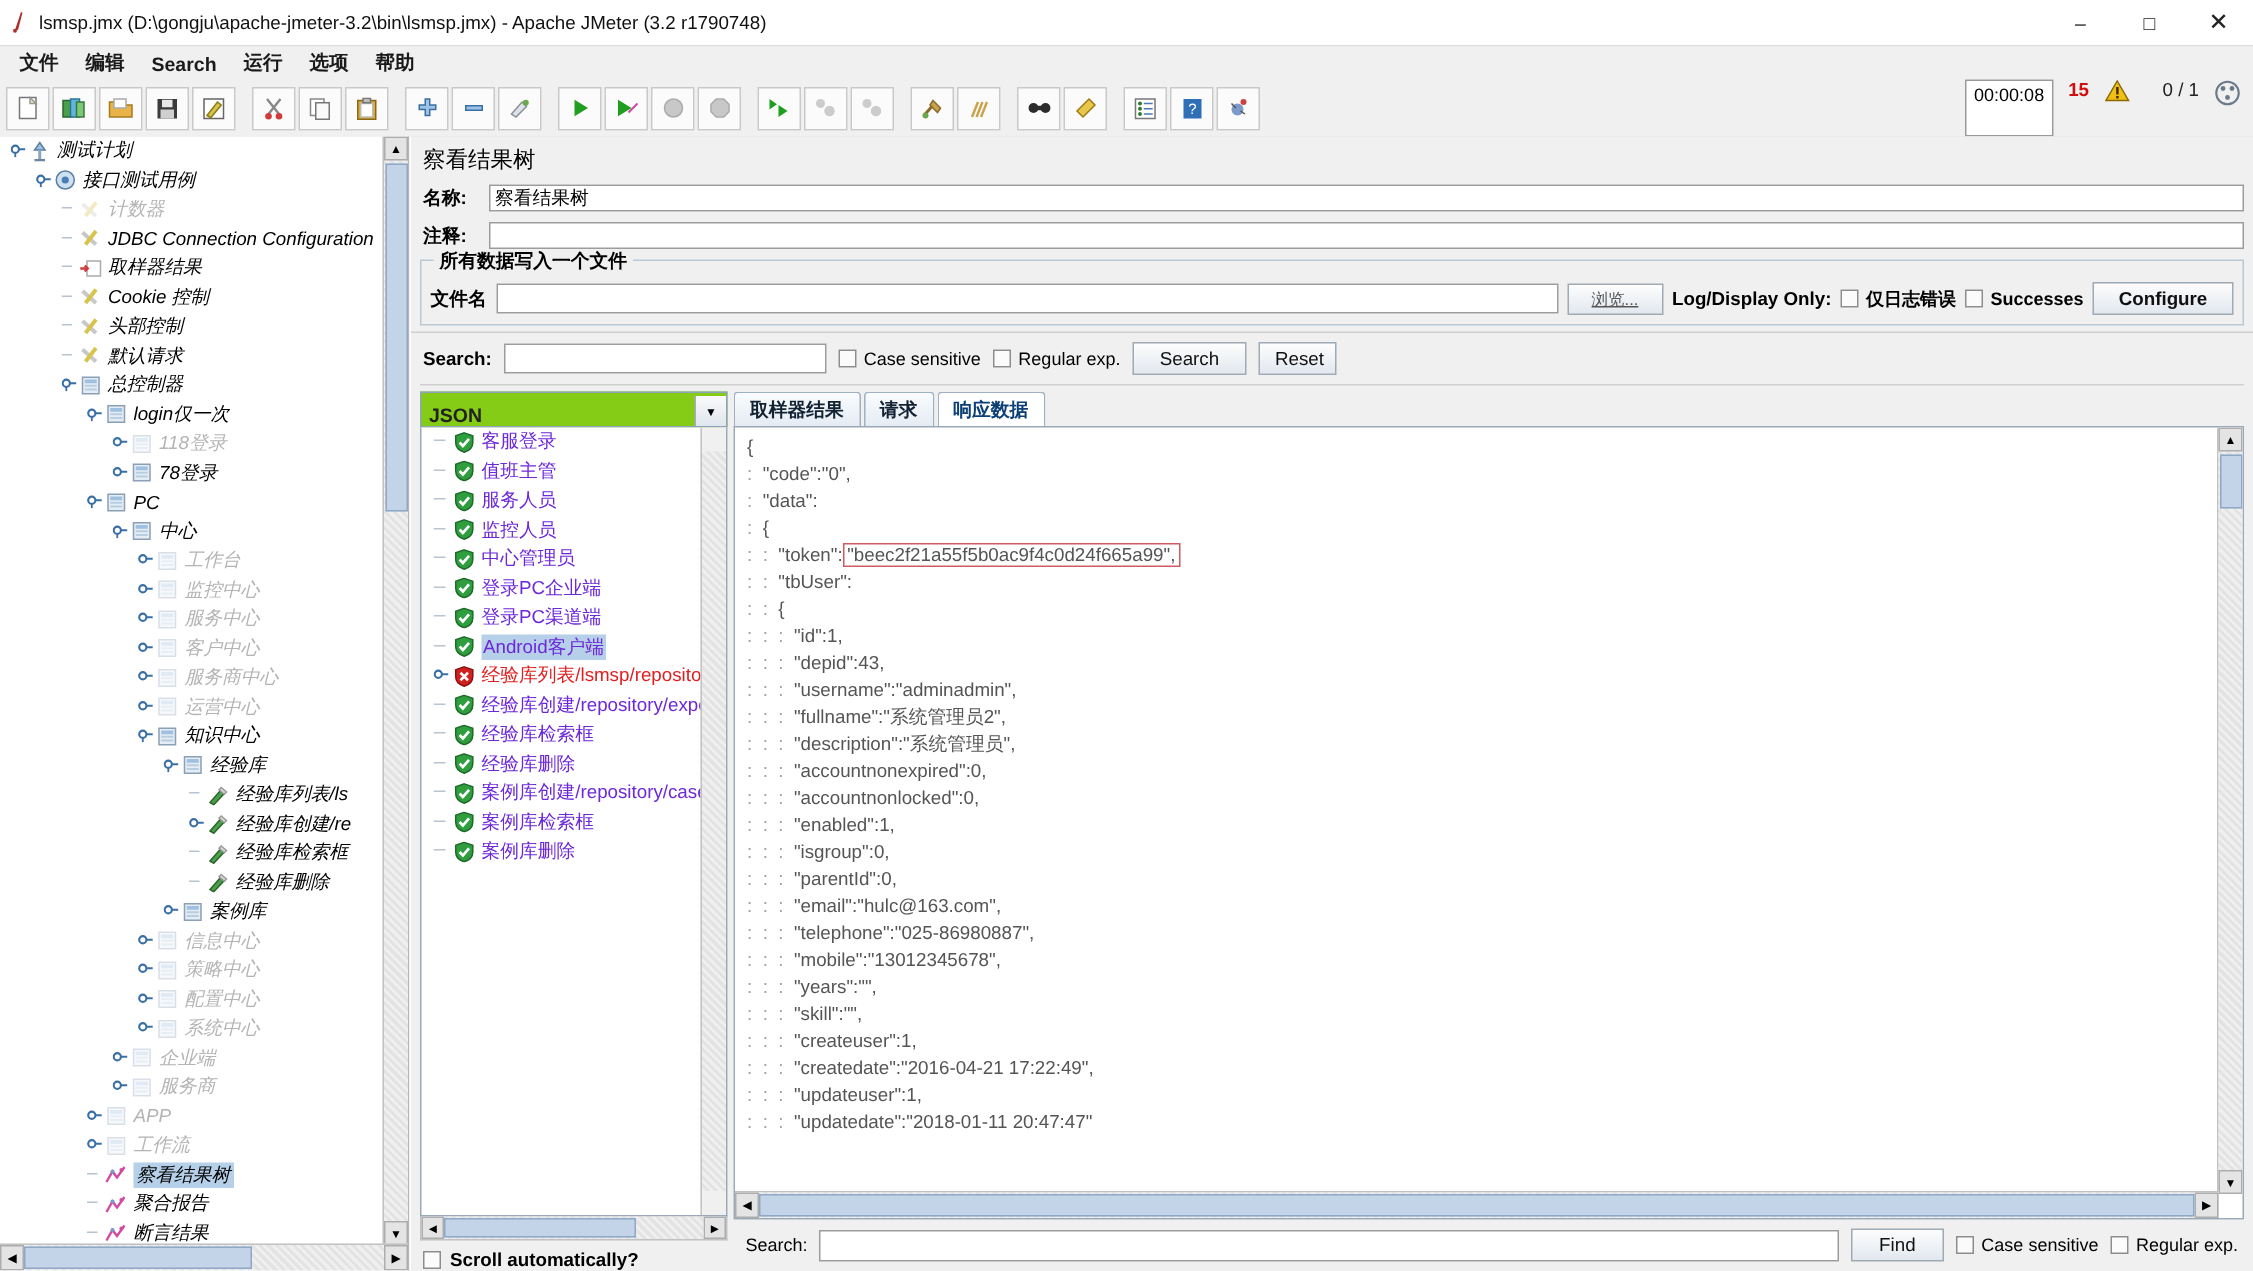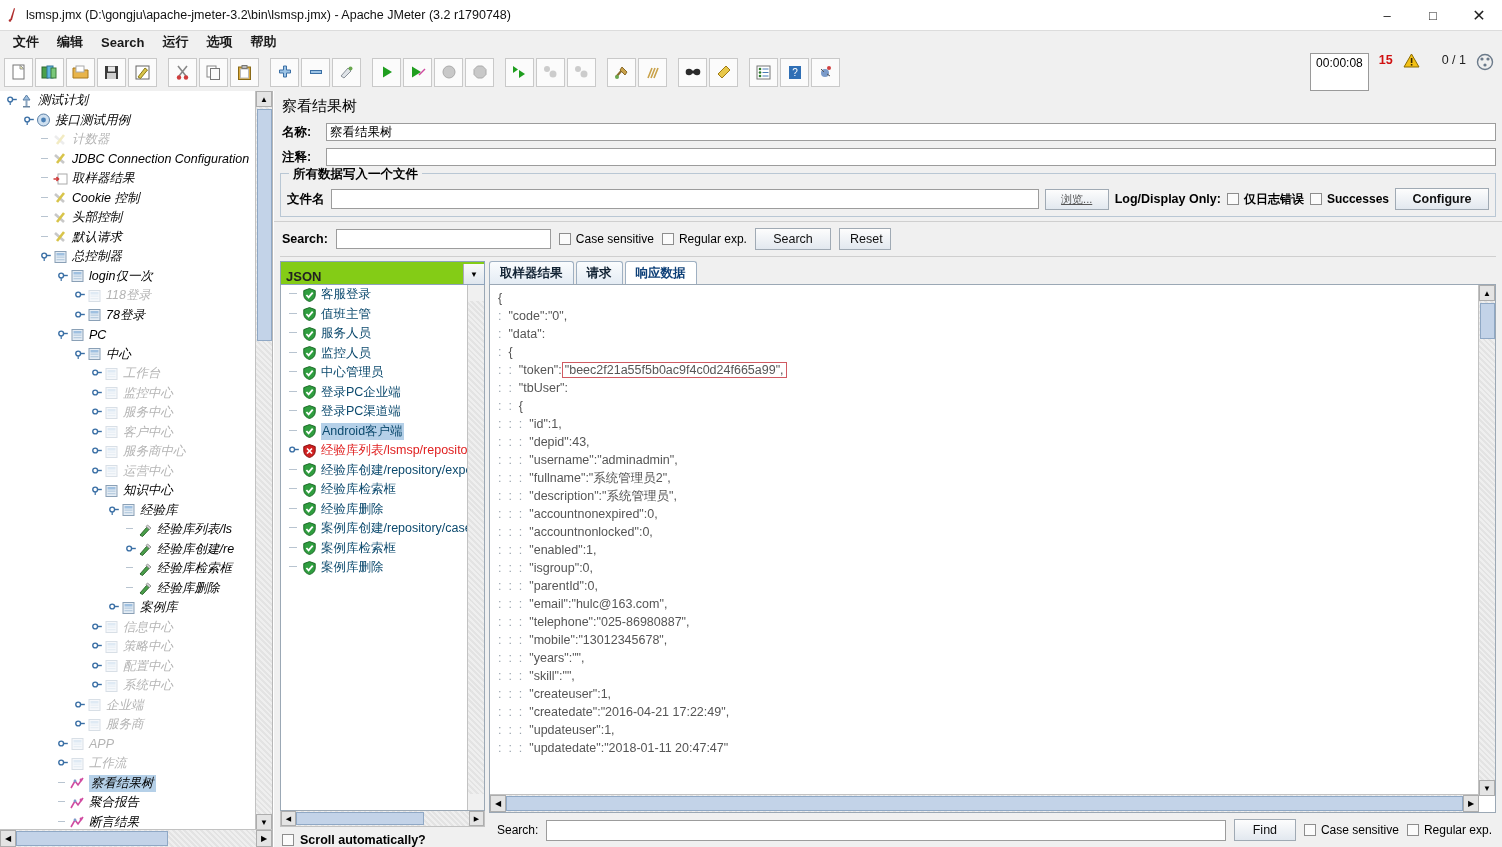--- a/index.html
+++ b/index.html
@@ -110,21 +110,21 @@
   .combo .cval{flex:1;padding-left:5px;font-size:13px;font-weight:bold;color:#222;}
   .combo .carrow{width:20px;height:20px;display:flex;align-items:center;justify-content:center;
                  background:linear-gradient(#fafafa,#dfe6ee);border-left:1px solid #aab;font-size:8px;}
   .restree{flex:1;border:1px solid #9ba8b5;border-top:none;background:#fff;position:relative;
            overflow:hidden;}
   .restree-inner{position:absolute;top:0;left:0;right:16px;bottom:0;overflow:hidden;}
   .rnode{display:flex;align-items:center;height:19.5px;white-space:nowrap;font-size:12.5px;
          padding-left:6px;}
   .rnode .rh{width:14px;text-align:center;color:#4a6fa5;font-size:9px;flex:none;}
   .rnode .rico{width:16px;flex:none;margin-right:4px;display:flex;align-items:center;justify-content:center;}
-  .rnode .rlbl{color:#0c4a6e;}
+  .rnode .rlbl{color:#6d28d9;}
   .rnode .rlbl.err{color:#e02020;}
   .rnode .rlbl.sel{background:#b5d0e8;padding:0 1px;}
   .res-hscroll{height:15px;display:flex;background:#f0f0f0;border:1px solid #c2c2c2;border-top:none;}
   .autoscroll{padding:6px 2px 0 2px;font-size:12.5px;font-weight:bold;display:flex;align-items:center;gap:6px;}
 
   .detail{flex:1;display:flex;flex-direction:column;min-width:0;}
   .tabs{display:flex;align-items:center;height:23px;gap:2px;}
   .tab{border:1px solid #9fb0c2;border-bottom:none;background:linear-gradient(#fafcfe,#e3ebf3);
        padding:3px 10px 3px 10px;font-size:12.5px;font-weight:bold;color:#123;
        border-radius:3px 3px 0 0;box-sizing:border-box;}

